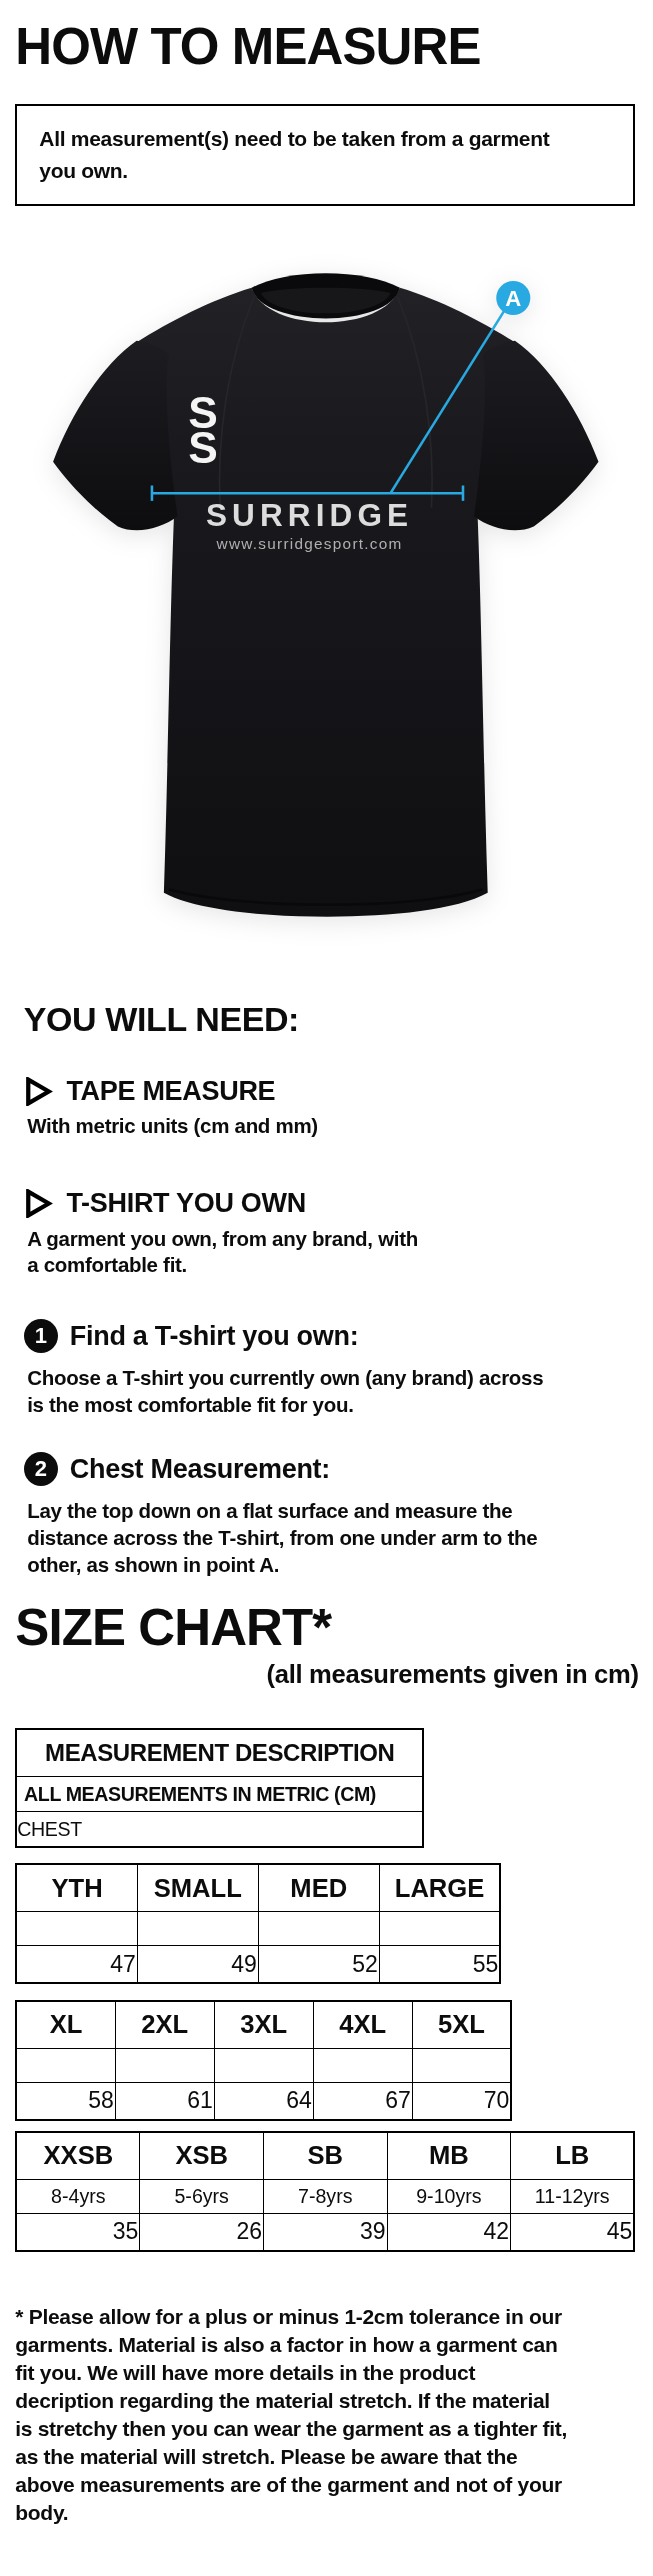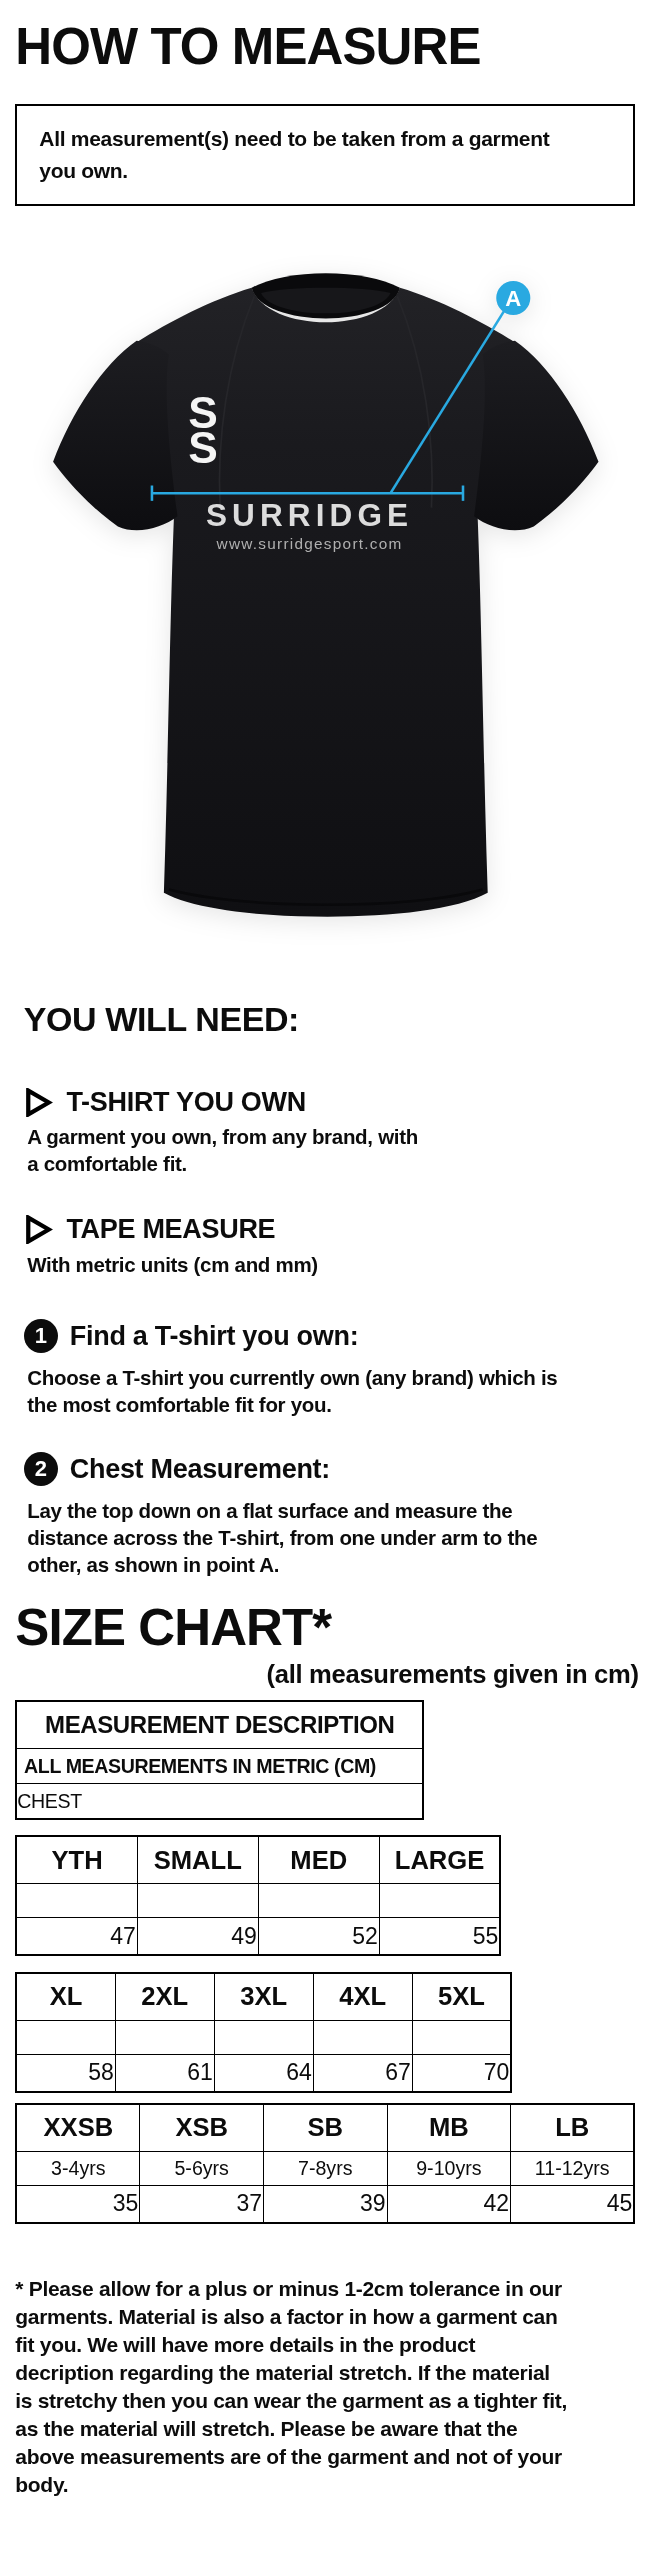--- a/index.html
+++ b/index.html
@@ -34,21 +34,21 @@
   .step.two .step-desc{width:562px;}
 
   .h2{font-size:51px;font-weight:800;letter-spacing:-0.9px;line-height:1;margin:24px 0 0 0;}
   .h2-sub{font-size:25.6px;font-weight:800;letter-spacing:-0.3px;margin:6.8px 0 0 1.7px;text-align:right;}
 
   table{border-collapse:collapse;table-layout:fixed;}
   table,td{border:1.7px solid #000;}
   table{border-width:2.6px;}
   td{overflow:hidden;white-space:nowrap;}
 
-  .tbl-desc{margin-top:11px;width:409px;}
+  .tbl-desc{margin-top:39px;width:409px;}
   .tbl-desc .hdr td{height:44px;font-size:24px;font-weight:bold;text-align:center;letter-spacing:-0.4px;}
   .tbl-desc .sub td{height:32px;font-size:19.6px;font-weight:bold;text-align:left;padding-left:6.8px;letter-spacing:-0.4px;}
   .tbl-desc .plain td{height:32px;font-size:19.6px;font-weight:400;text-align:left;padding-left:0;letter-spacing:-0.4px;}
 
   .tbl-size{margin-top:15.3px;}
   .tbl-size.t1{width:486px;}
   .tbl-size.t2{width:497px;}
   .tbl-size.t3{margin-top:10.2px;width:620px;}
   .tbl-size .hdr td{height:44px;font-size:25.6px;font-weight:bold;text-align:center;}
   .tbl-size .mid td{height:31px;font-size:19.6px;font-weight:400;text-align:center;}
@@ -106,46 +106,46 @@
         <line x1="130" y1="283" x2="495" y2="283"></line>
         <line x1="410" y1="283" x2="549" y2="60"></line>
       </g>
       <circle cx="554" cy="54" r="20" fill="#29A9E1"></circle>
       <text x="554" y="63" text-anchor="middle" font-size="26" font-weight="bold" fill="#ffffff">A</text>
     </svg>
   </div>
 
   <div class="need-h">YOU WILL NEED:</div>
 
+  <div class="need-item first">
+    <div class="row">
+      <svg width="29" height="29" viewBox="0 0 34 34">
+        <polygon points="5,3 29,17 5,31" fill="#ffffff" stroke="#000000" stroke-width="5"></polygon>
+      </svg>
+      <span class="need-title">TAPE MEASURE</span>
+    </div>
+    <div class="need-sub">With metric units (cm and mm)</div>
+  </div>
+
   <div class="need-item second">
     <div class="row">
       <svg width="29" height="29" viewBox="0 0 34 34">
         <polygon points="5,3 29,17 5,31" fill="#ffffff" stroke="#000000" stroke-width="5"></polygon>
       </svg>
       <span class="need-title">T-SHIRT YOU OWN</span>
     </div>
     <div class="need-sub">A garment you own, from any brand, with a comfortable fit.</div>
   </div>
 
-  <div class="need-item first">
-    <div class="row">
-      <svg width="29" height="29" viewBox="0 0 34 34">
-        <polygon points="5,3 29,17 5,31" fill="#ffffff" stroke="#000000" stroke-width="5"></polygon>
-      </svg>
-      <span class="need-title">TAPE MEASURE</span>
-    </div>
-    <div class="need-sub">With metric units (cm and mm)</div>
-  </div>
-
   <div class="step one">
     <div class="row">
       <span class="step-num">1</span>
       <span class="step-title">Find a T-shirt you own:</span>
     </div>
-    <div class="step-desc">Choose a T-shirt you currently own (any brand) which is the most comfortable fit for you.</div>
+    <div class="step-desc">Choose a T-shirt you currently own (any brand) across is the most comfortable fit for you.</div>
   </div>
 
   <div class="step two">
     <div class="row">
       <span class="step-num">2</span>
       <span class="step-title">Chest Measurement:</span>
     </div>
     <div class="step-desc">Lay the top down on a flat surface and measure the distance across the T-shirt, from one under arm to the other, as shown in point A.</div>
   </div>
 
@@ -218,29 +218,29 @@
   <table class="tbl-size t3">
     <tbody>
         <tr class="hdr">
       <td>XXSB</td>
       <td>XSB</td>
       <td>SB</td>
       <td>MB</td>
       <td>LB</td>
     </tr>
     <tr class="mid">
-      <td>3-4yrs</td>
+      <td>8-4yrs</td>
       <td>5-6yrs</td>
       <td>7-8yrs</td>
       <td>9-10yrs</td>
       <td>11-12yrs</td>
     </tr>
     <tr class="val">
       <td>35</td>
-      <td>37</td>
+      <td>26</td>
       <td>39</td>
       <td>42</td>
       <td>45</td>
     </tr>
   </tbody>
     </table>
 
   <div class="footnote">* Please allow for a plus or minus 1-2cm tolerance in our garments. Material is also a factor in how a garment can fit you. We will have more details in the product decription regarding the material stretch. If the material is stretchy then you can wear the garment as a tighter fit, as the material will stretch. Please be aware that the above measurements are of the garment and not of your body.</div>
 
 </div>

